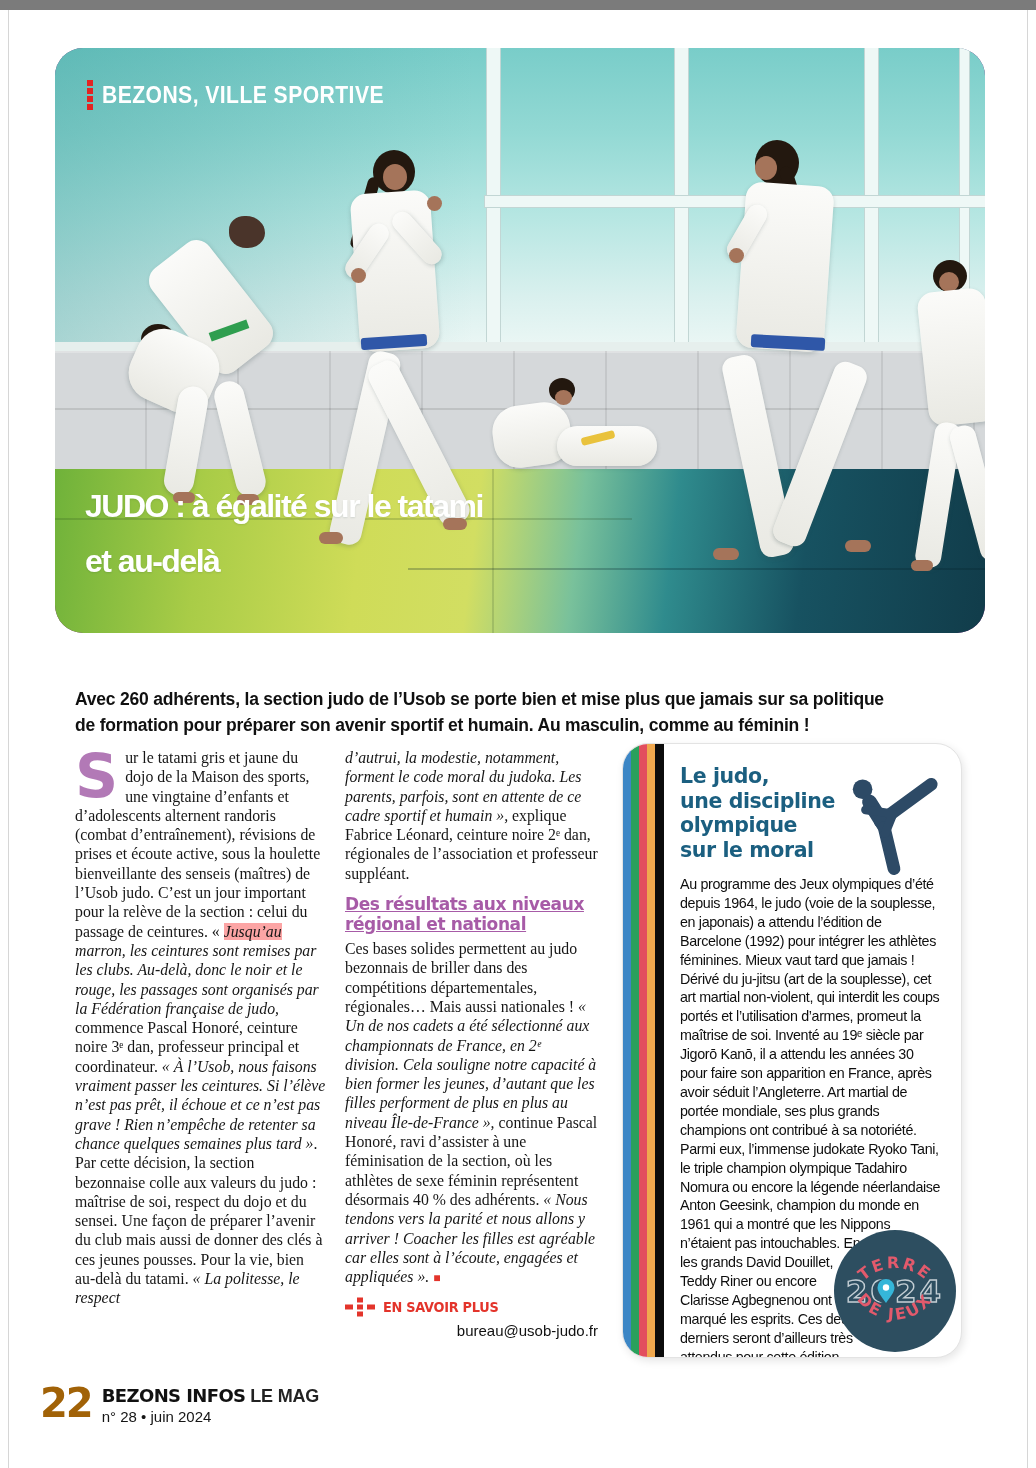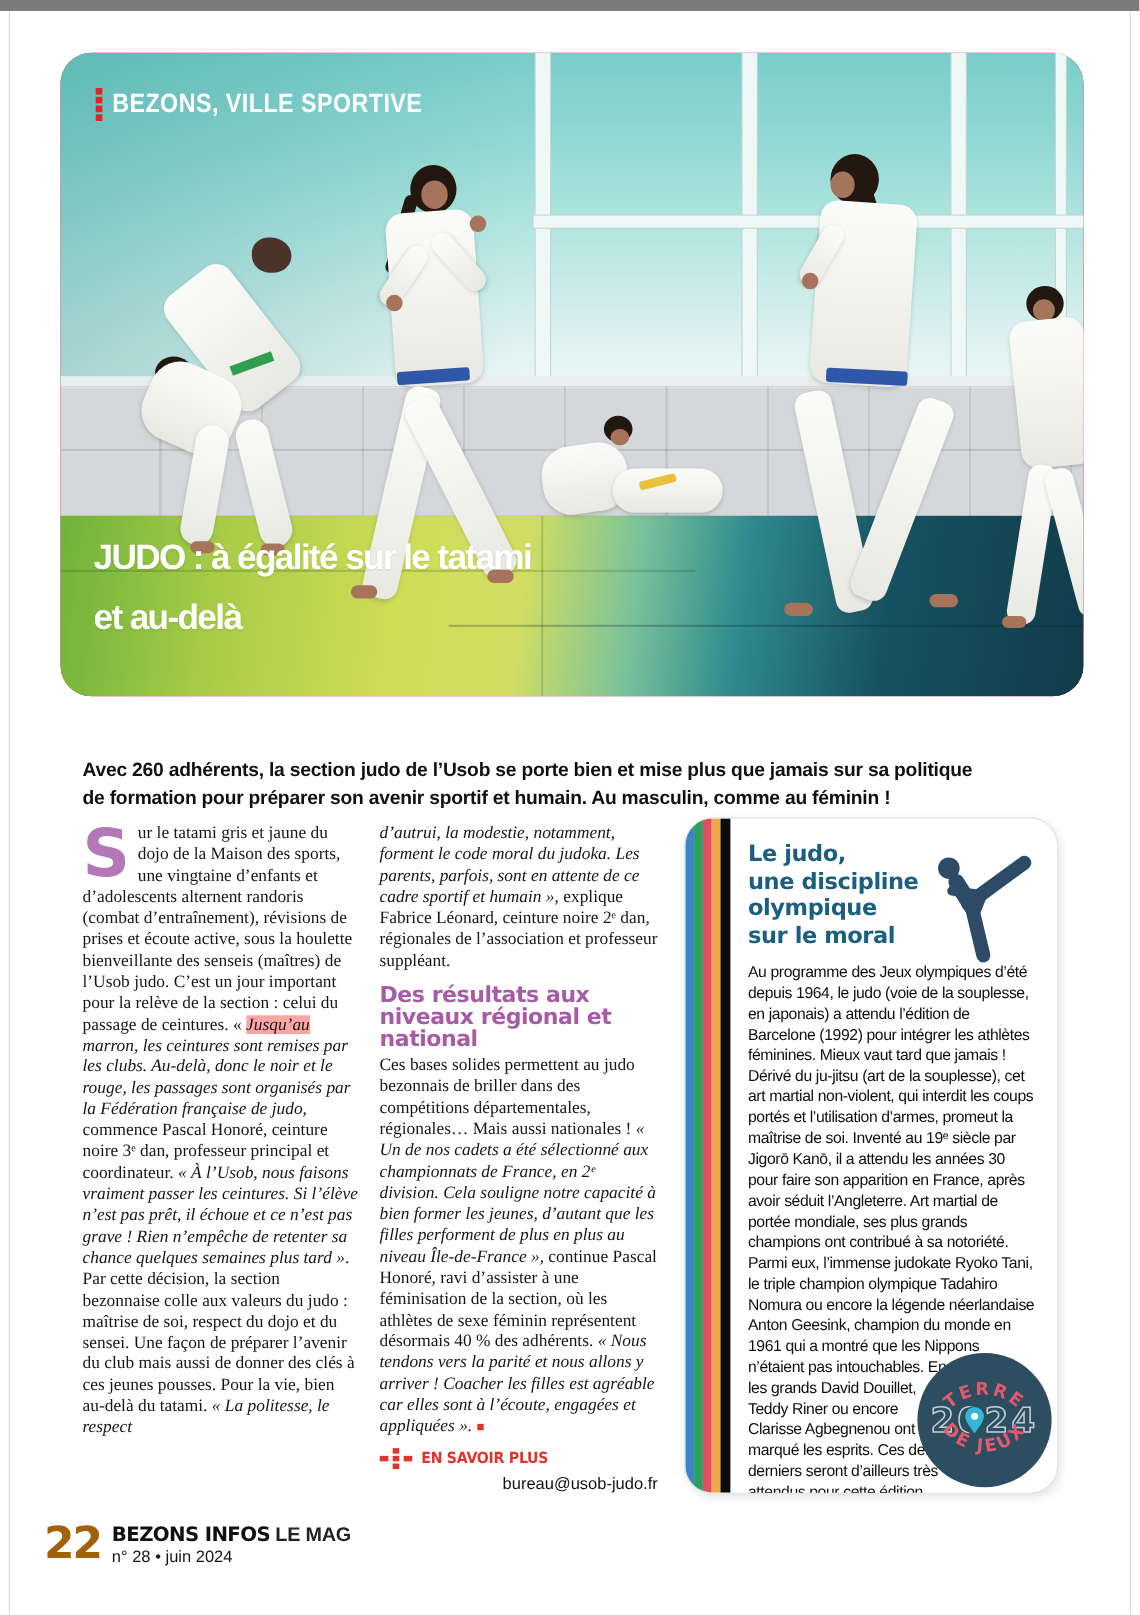--- a/index.html
+++ b/index.html
@@ -6,21 +6,21 @@
   body{
     width:1036px;height:1468px;position:relative;background:#ffffff;
     font-family:"Liberation Sans",sans-serif;overflow:hidden;
   }
   .chrome-top{position:absolute;top:0;left:0;width:1036px;height:10px;background:#7b7b7b;}
   .page-edge{position:absolute;top:10px;bottom:0;width:1px;background:#d6d6d6;}
   .edge-l{left:8px;}.edge-r{left:1027px;}
 
   
   .photo-card{position:absolute;left:55px;top:48px;width:930px;height:585px;
-    border-radius:28px;overflow:hidden;background:#be185d;}
+    border-radius:28px;overflow:hidden;background:#701a75;}
   .sky{position:absolute;left:0;top:0;width:100%;height:302px;
     background:linear-gradient(180deg,#79cdc9 0%,#93d9d4 28%,#b5e6e2 55%,#d9f0ee 82%,#ecf7f5 100%);}
   .sky-shade{position:absolute;left:0;top:0;width:45%;height:302px;
     background:linear-gradient(90deg,rgba(47,150,148,.35),rgba(47,150,148,0));}
   .mullion{position:absolute;top:0;height:302px;width:13px;background:#eef8f6;box-shadow:0 0 0 1px #c2d6d4;}
   .transom{position:absolute;left:430px;top:148px;width:500px;height:11px;background:#eef8f6;box-shadow:0 0 0 1px #c2d6d4;}
   .sill{position:absolute;left:0;top:294px;width:100%;height:9px;background:#e6efed;}
   .wall{position:absolute;left:0;top:303px;width:100%;height:118px;background:#d5d8da;
     background-image:repeating-linear-gradient(90deg,rgba(0,0,0,0) 0 90px,rgba(0,0,0,.08) 90px 92px),
       linear-gradient(180deg,rgba(255,255,255,.25) 0 2px,rgba(0,0,0,0) 2px);}
@@ -54,22 +54,22 @@
     font-family:"Liberation Sans",sans-serif;font-weight:bold;font-size:17.5px;line-height:26px;letter-spacing:-.2px;}
 
   
   .bodytext{font-family:"Liberation Serif","DejaVu Serif",serif;font-size:15.8px;line-height:19.3px;color:#161616;}
   .col1{position:absolute;left:75px;top:748px;width:253px;}
   .col2{position:absolute;left:345px;top:748px;width:253px;}
   .dropcap{float:left;font-family:"DejaVu Sans",sans-serif;font-weight:bold;font-size:60px;line-height:50px;
     color:#b279b6;padding:3px 7px 0 0;}
   .it{font-style:italic;}
   .hl{background:#fca5a5;}
-  .h2{font-family:"DejaVu Sans",sans-serif;font-weight:bold;color:#a75ba7;font-size:20px;line-height:20px;
-    letter-spacing:-.4px;margin:11px 0 5px 0;}
+  .h2{font-family:"DejaVu Sans",sans-serif;font-weight:bold;color:#a75ba7;font-size:17px;line-height:20px;
+    letter-spacing:-.4px;margin:11px 0 5px 0;text-decoration:underline;}
   .endmark{color:#e3342b;font-size:12px;}
   .more{margin-top:8px;}
   .more-head{display:flex;align-items:center;gap:8px;}
   .more-label{color:#e3342b;font-family:"DejaVu Sans",sans-serif;font-weight:bold;font-size:14px;letter-spacing:-.3px;
     transform:scaleX(.92);transform-origin:left center;}
   .more-email{margin:3px 0 0 38px;font-family:"Liberation Sans",sans-serif;font-size:15px;color:#111;text-align:right;}
 
   
   .sidebar{position:absolute;left:622px;top:743px;width:338px;height:613px;background:#ffffff;
     border:1px solid #e3e3e3;border-radius:26px;overflow:hidden;box-shadow:2px 3px 8px rgba(0,0,0,.10);}

